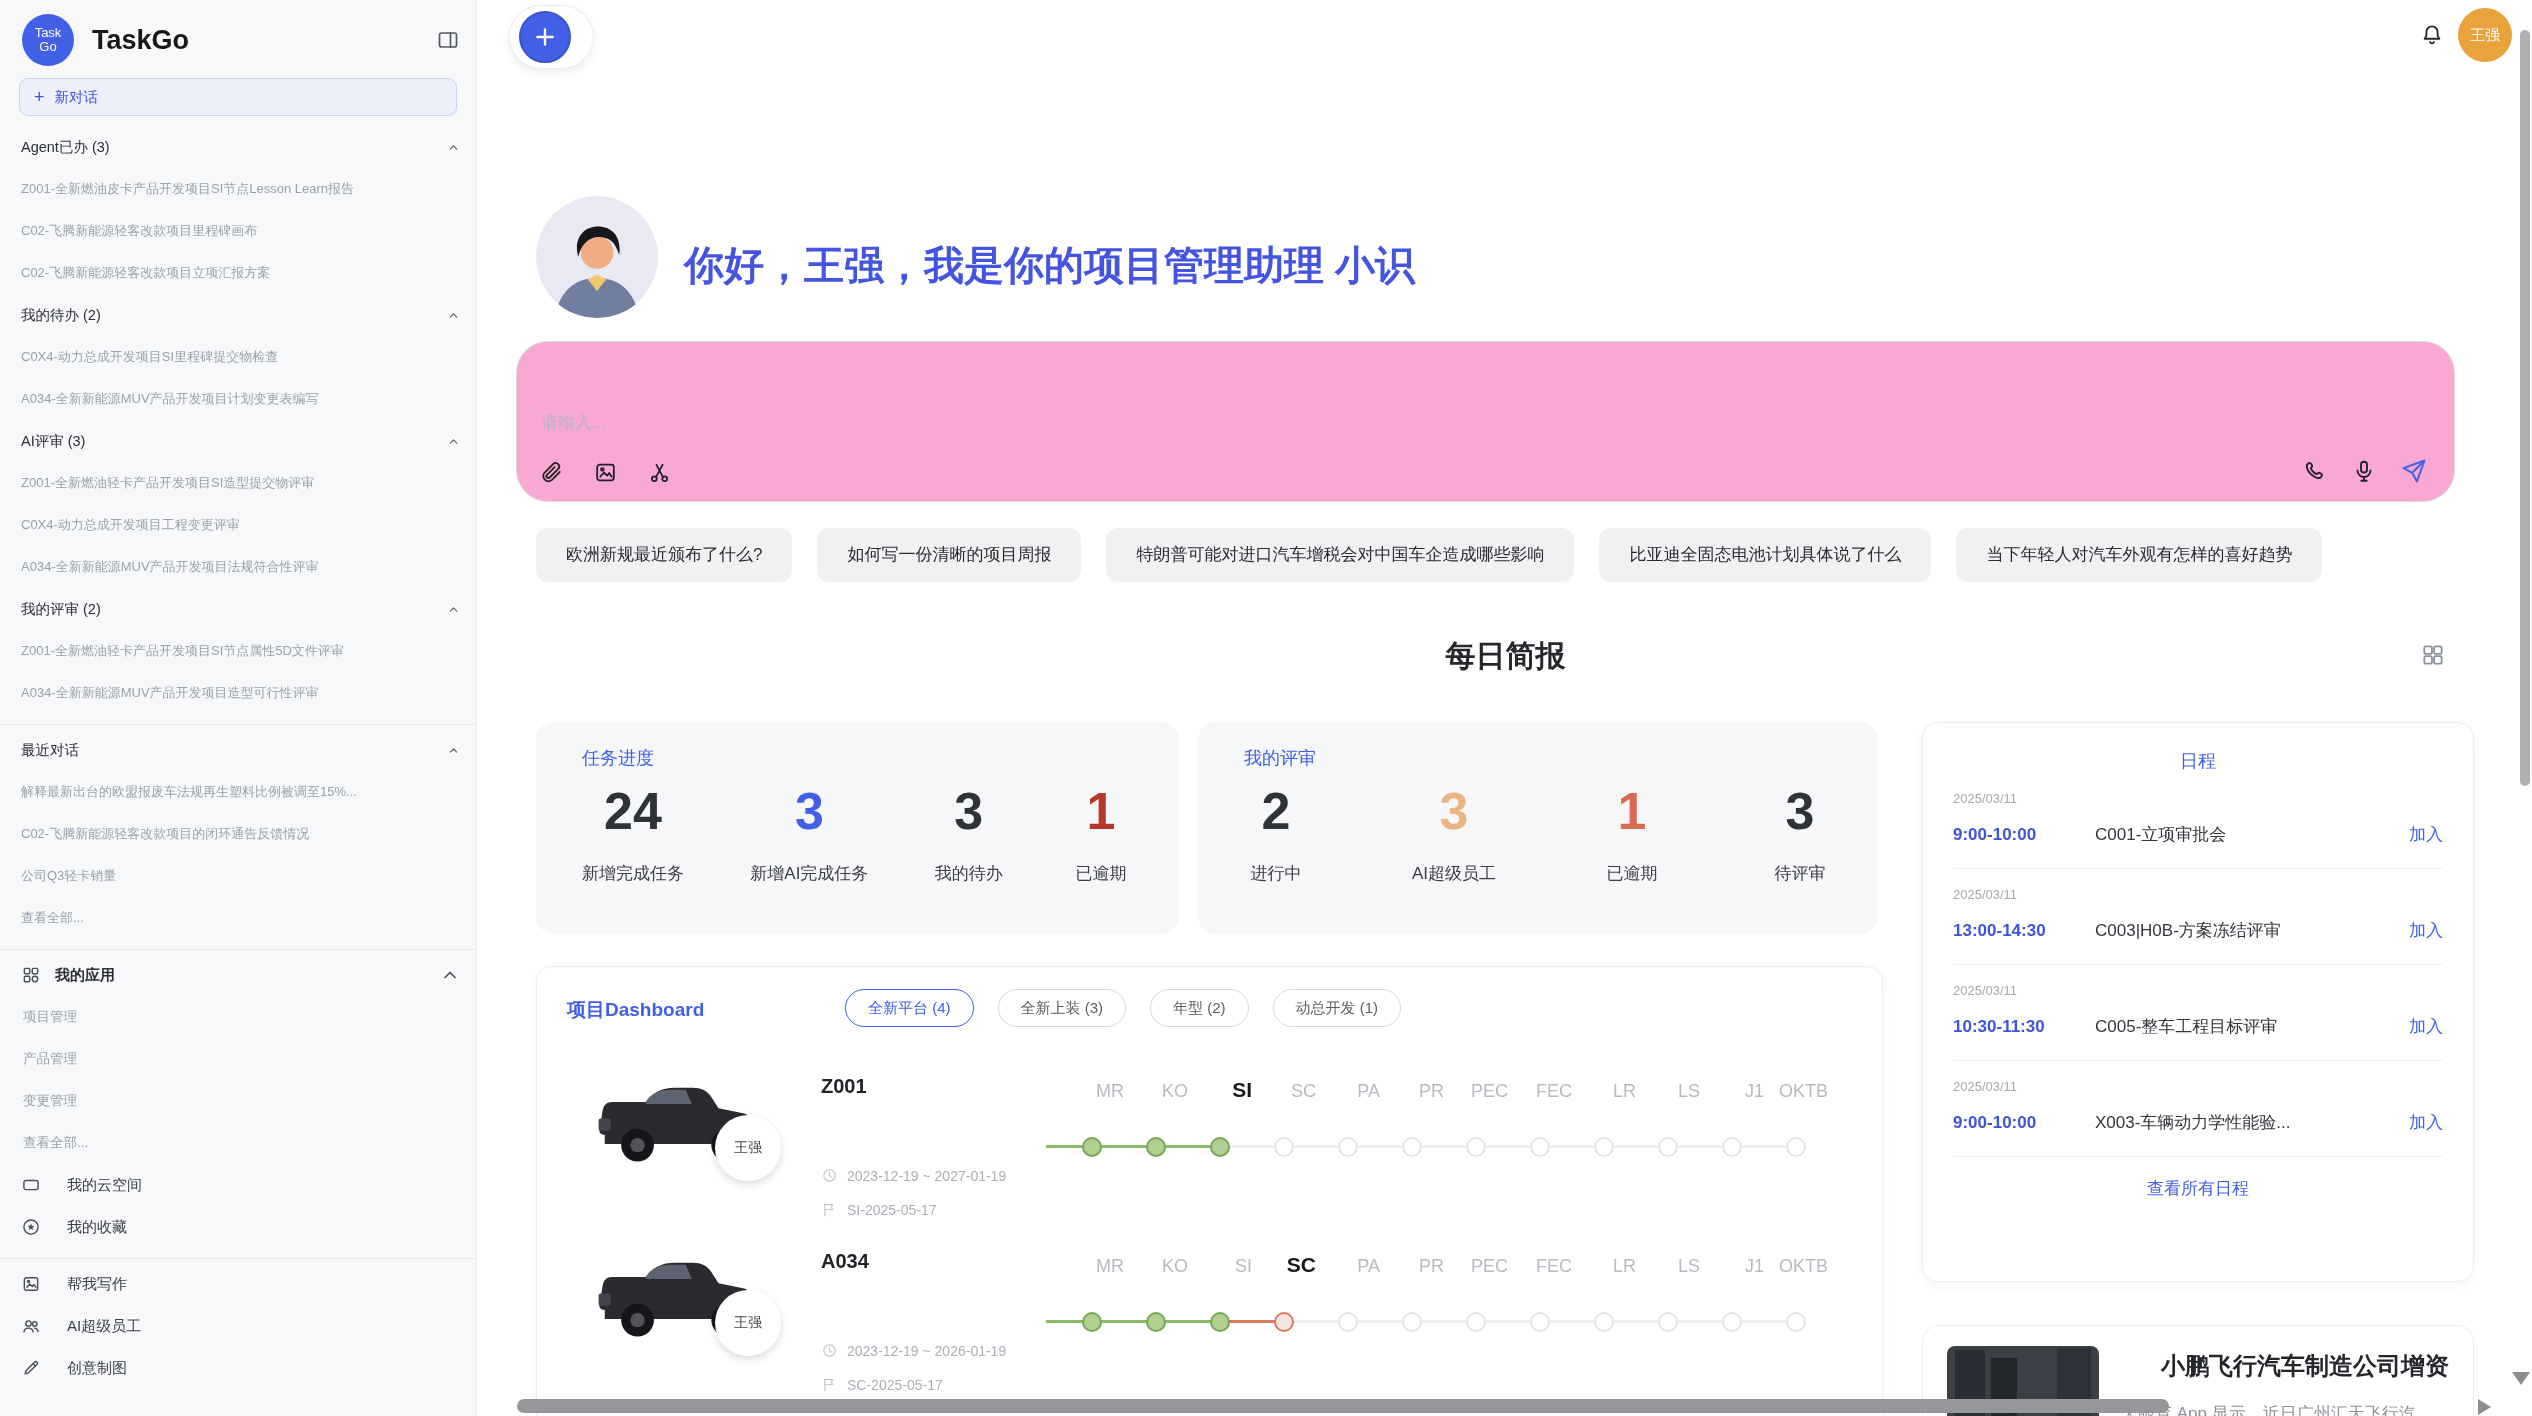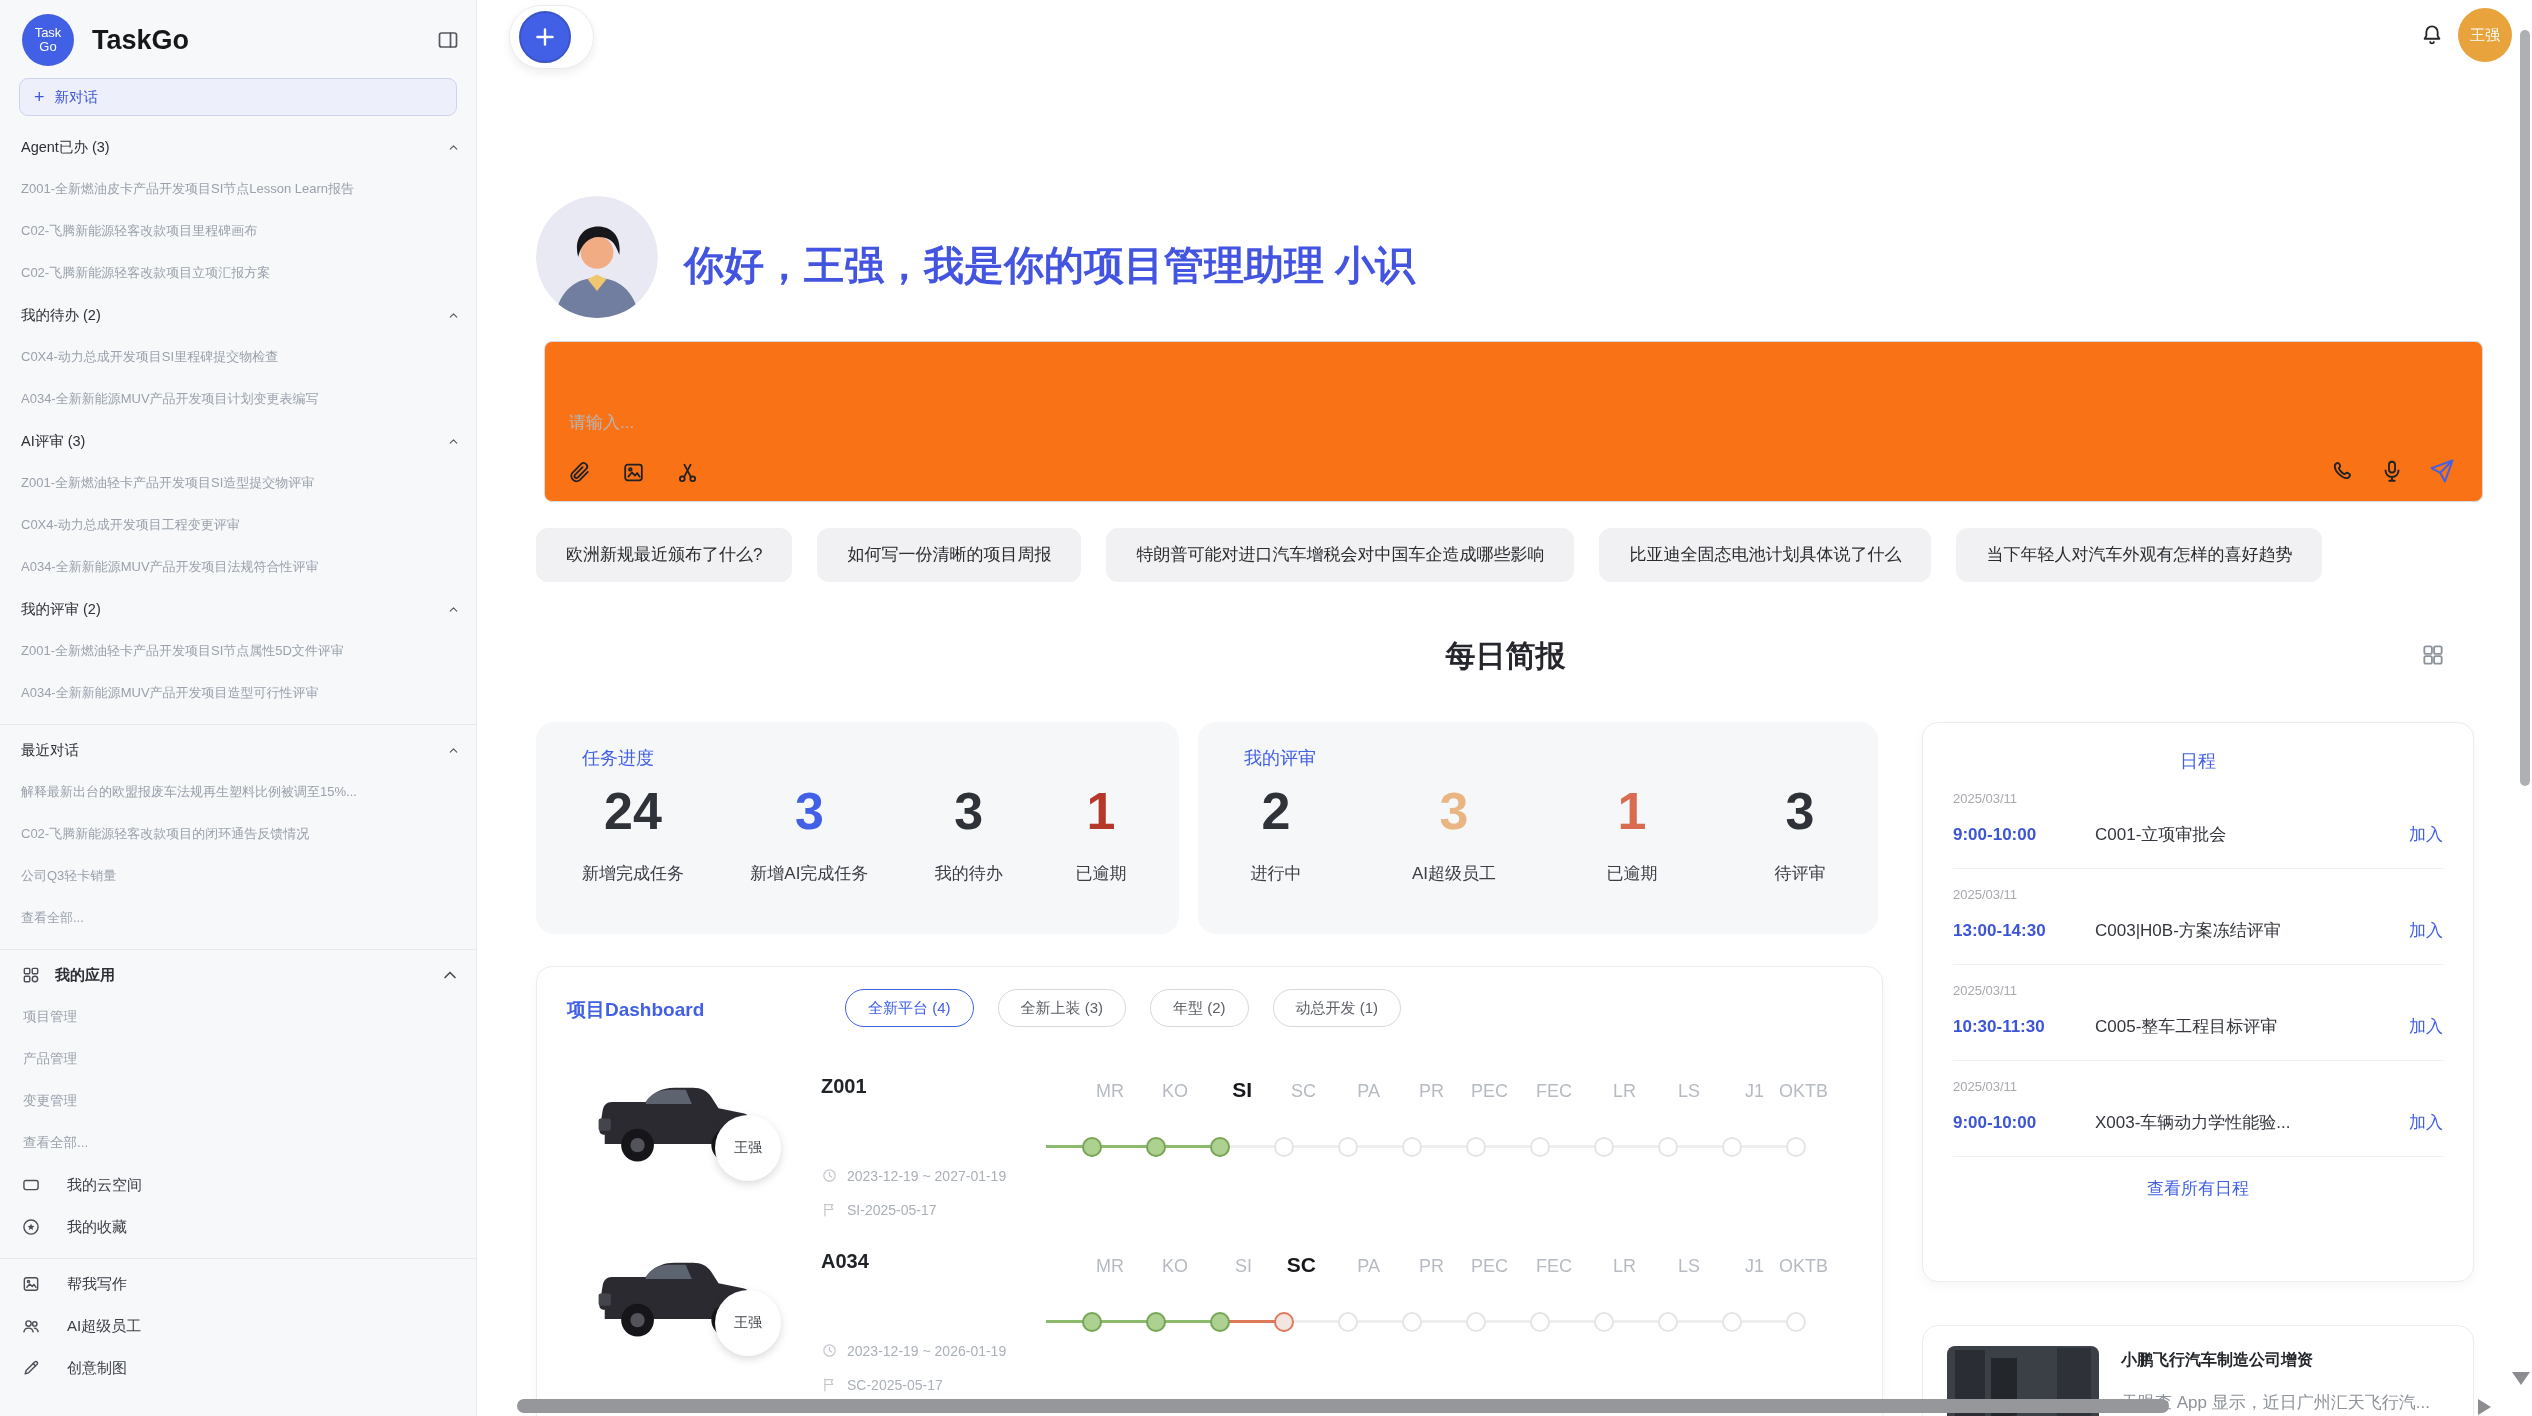--- a/index.html
+++ b/index.html
@@ -44,22 +44,22 @@
   .add-member .ic{width:26px;height:26px;}
   .member-avatar{width:52px;height:52px;border-radius:50%;overflow:hidden;cursor:pointer;}
   .bell{position:absolute;left:2419px;top:22px;width:26px;height:26px;color:#23252a;cursor:pointer;}
   .user-avatar{position:absolute;left:2458px;top:8px;width:54px;height:54px;border-radius:50%;
                background:#e8a33d;color:#fff;font-size:15px;display:flex;align-items:center;
                justify-content:center;cursor:pointer;}
 
   
   .greet-avatar{position:absolute;left:536px;top:196px;width:122px;height:122px;border-radius:50%;overflow:hidden;}
   .greet-text{position:absolute;left:684px;top:238px;font-size:40px;font-weight:700;color:#4355e0;white-space:nowrap;}
-  .composer{position:absolute;left:544px;top:341px;width:1939px;height:161px;border:1.5px solid #d9dadd;
-            border-radius:8px;box-sizing:border-box;background:#f97316;}
+  .composer{position:absolute;left:516px;top:341px;width:1939px;height:161px;border:1.5px solid #d9dadd;
+            border-radius:32px;box-sizing:border-box;background:#f9a8d4;}
   .composer input{position:absolute;left:22px;top:58px;width:1600px;height:44px;border:none;outline:none;
                   font-size:17px;color:#33363c;font-family:inherit;background:transparent;}
   .composer input::placeholder{color:#b4b6bb;}
   .c-attach{position:absolute;left:22px;bottom:16px;display:flex;gap:29px;align-items:center;}
   .c-attach .ic{width:25px;height:25px;color:#1f2126;cursor:pointer;}
   .c-actions{position:absolute;right:26px;bottom:16px;display:flex;gap:23px;align-items:center;}
   .c-actions .ic{width:26px;height:26px;color:#1f2126;cursor:pointer;}
   .c-actions .ic.send{color:#4160e6;width:28px;height:28px;}
 
   
@@ -122,21 +122,21 @@
   .ms-line{position:absolute;top:64px;height:3px;background:#eeeeef;z-index:1;}
   .ms-line.done{background:#8cbb6d;}
   .ms-line.overdue{background:#de7a5a;}
 
   
   .news-card{position:absolute;left:1922px;top:1325px;width:552px;height:170px;background:#fff;
              border:1px solid #ececee;border-radius:16px;box-sizing:border-box;padding:20px 24px;
              display:flex;gap:22px;cursor:pointer;}
   .news-thumb{width:152px;height:112px;border-radius:8px;overflow:hidden;flex:none;}
   .news-body{flex:1;min-width:0;}
-  .news-title{font-size:16px;font-weight:700;color:#23262b;margin-top:4px;white-space:nowrap;}
+  .news-title{font-size:24px;font-weight:700;color:#23262b;margin-top:4px;white-space:nowrap;text-align:right;}
   .news-snippet{font-size:17px;color:#8d9299;margin-top:20px;white-space:nowrap;overflow:hidden;}
 
   
   .vscroll{position:absolute;left:2520px;top:30px;width:10px;height:756px;background:#aeb0b4;border-radius:5px;z-index:50;cursor:pointer;}
   .varrow{position:absolute;left:2512px;top:1372px;width:0;height:0;border-left:9px solid transparent;
           border-right:9px solid transparent;border-top:13px solid #8b8d91;z-index:50;cursor:pointer;}
   .hscroll{position:absolute;left:517px;top:1399px;width:1652px;height:14px;background:#96979b;border-radius:7px;z-index:50;cursor:pointer;}
   .harrow{position:absolute;left:2478px;top:1399px;width:0;height:0;border-top:8px solid transparent;
           border-bottom:8px solid transparent;border-left:13px solid #8b8d91;z-index:50;cursor:pointer;}
 </style>

